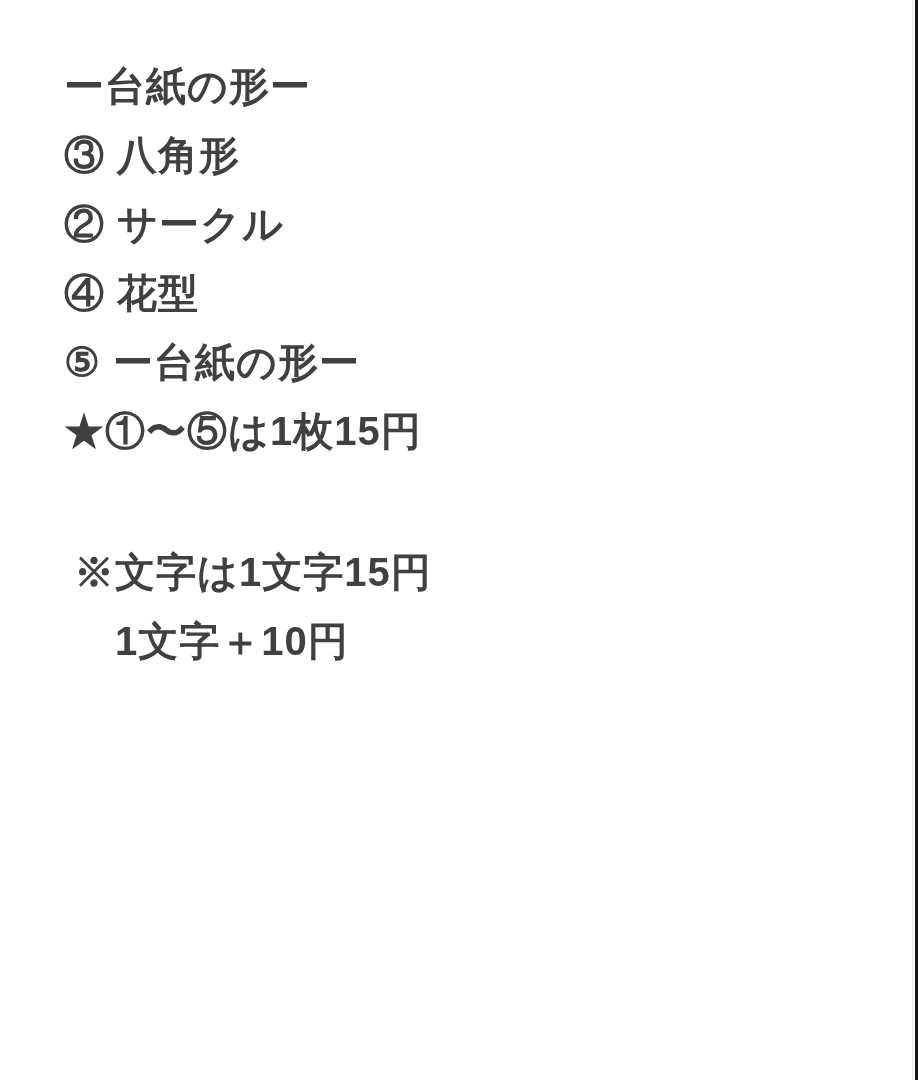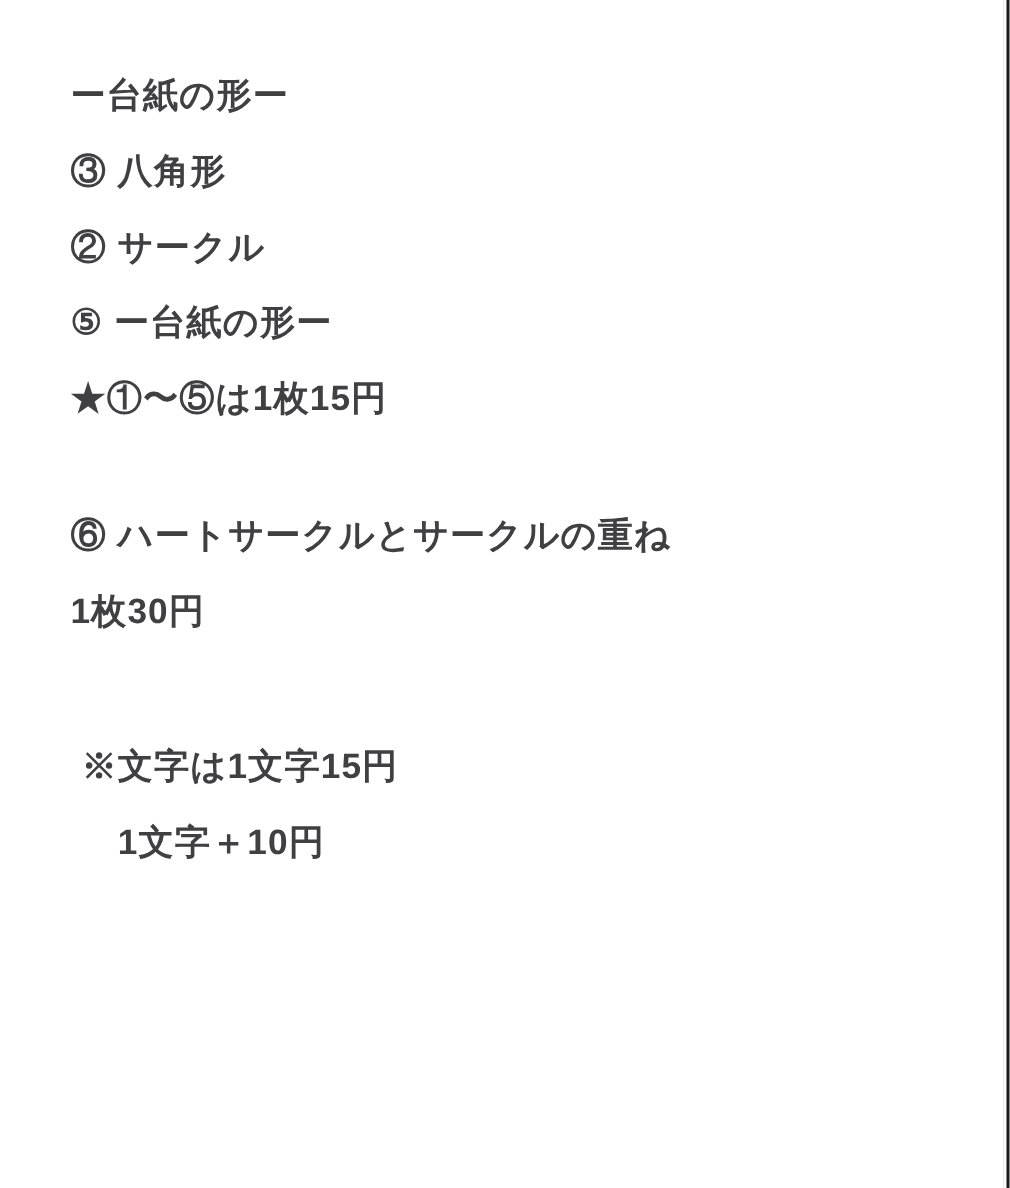--- a/index.html
+++ b/index.html
@@ -19,21 +19,21 @@
     background: var(--bg);
     overflow: hidden;
     font-family: "Liberation Sans", sans-serif;
   }
   .text-block {
     position: absolute;
     top: 52px;
     left: 64px;
     right: 30px;
     color: var(--text);
-    font-size: 32px;
+    font-size: 40px;
     line-height: 69px;
     font-weight: 700;
     letter-spacing: 1px;
   }
   .section { display: block; }
   .section.s1 { margin-top: 0; }
   .section.s2 { margin-top: 55px; }
   .section.s3 { margin-top: 72px; margin-left: 10px; }
   .line {
     white-space: pre;
@@ -57,26 +57,23 @@
 </style>
 </head>
 <body>
 
 <div class="page">
   <div class="text-block" id="text-block">
       <div class="section s1">
         <div class="line">ー台紙の形ー</div>
         <div class="line">③ 八角形</div>
         <div class="line">② サークル</div>
+        <div class="line">④ 花型</div>
         <div class="line">⑤ ー台紙の形ー</div>
         <div class="line">★①〜⑤は1枚15円</div>
-      </div>
-      <div class="section s2">
-        <div class="line">⑥ ハートサークルとサークルの重ね</div>
-        <div class="line">1枚30円</div>
       </div>
       <div class="section s3">
         <div class="line">※文字は1文字15円</div>
         <div class="line">　1文字＋10円</div>
       </div>
     </div>
   <div class="right-hairline"></div>
   <div class="right-edge"></div>
 </div>
 

